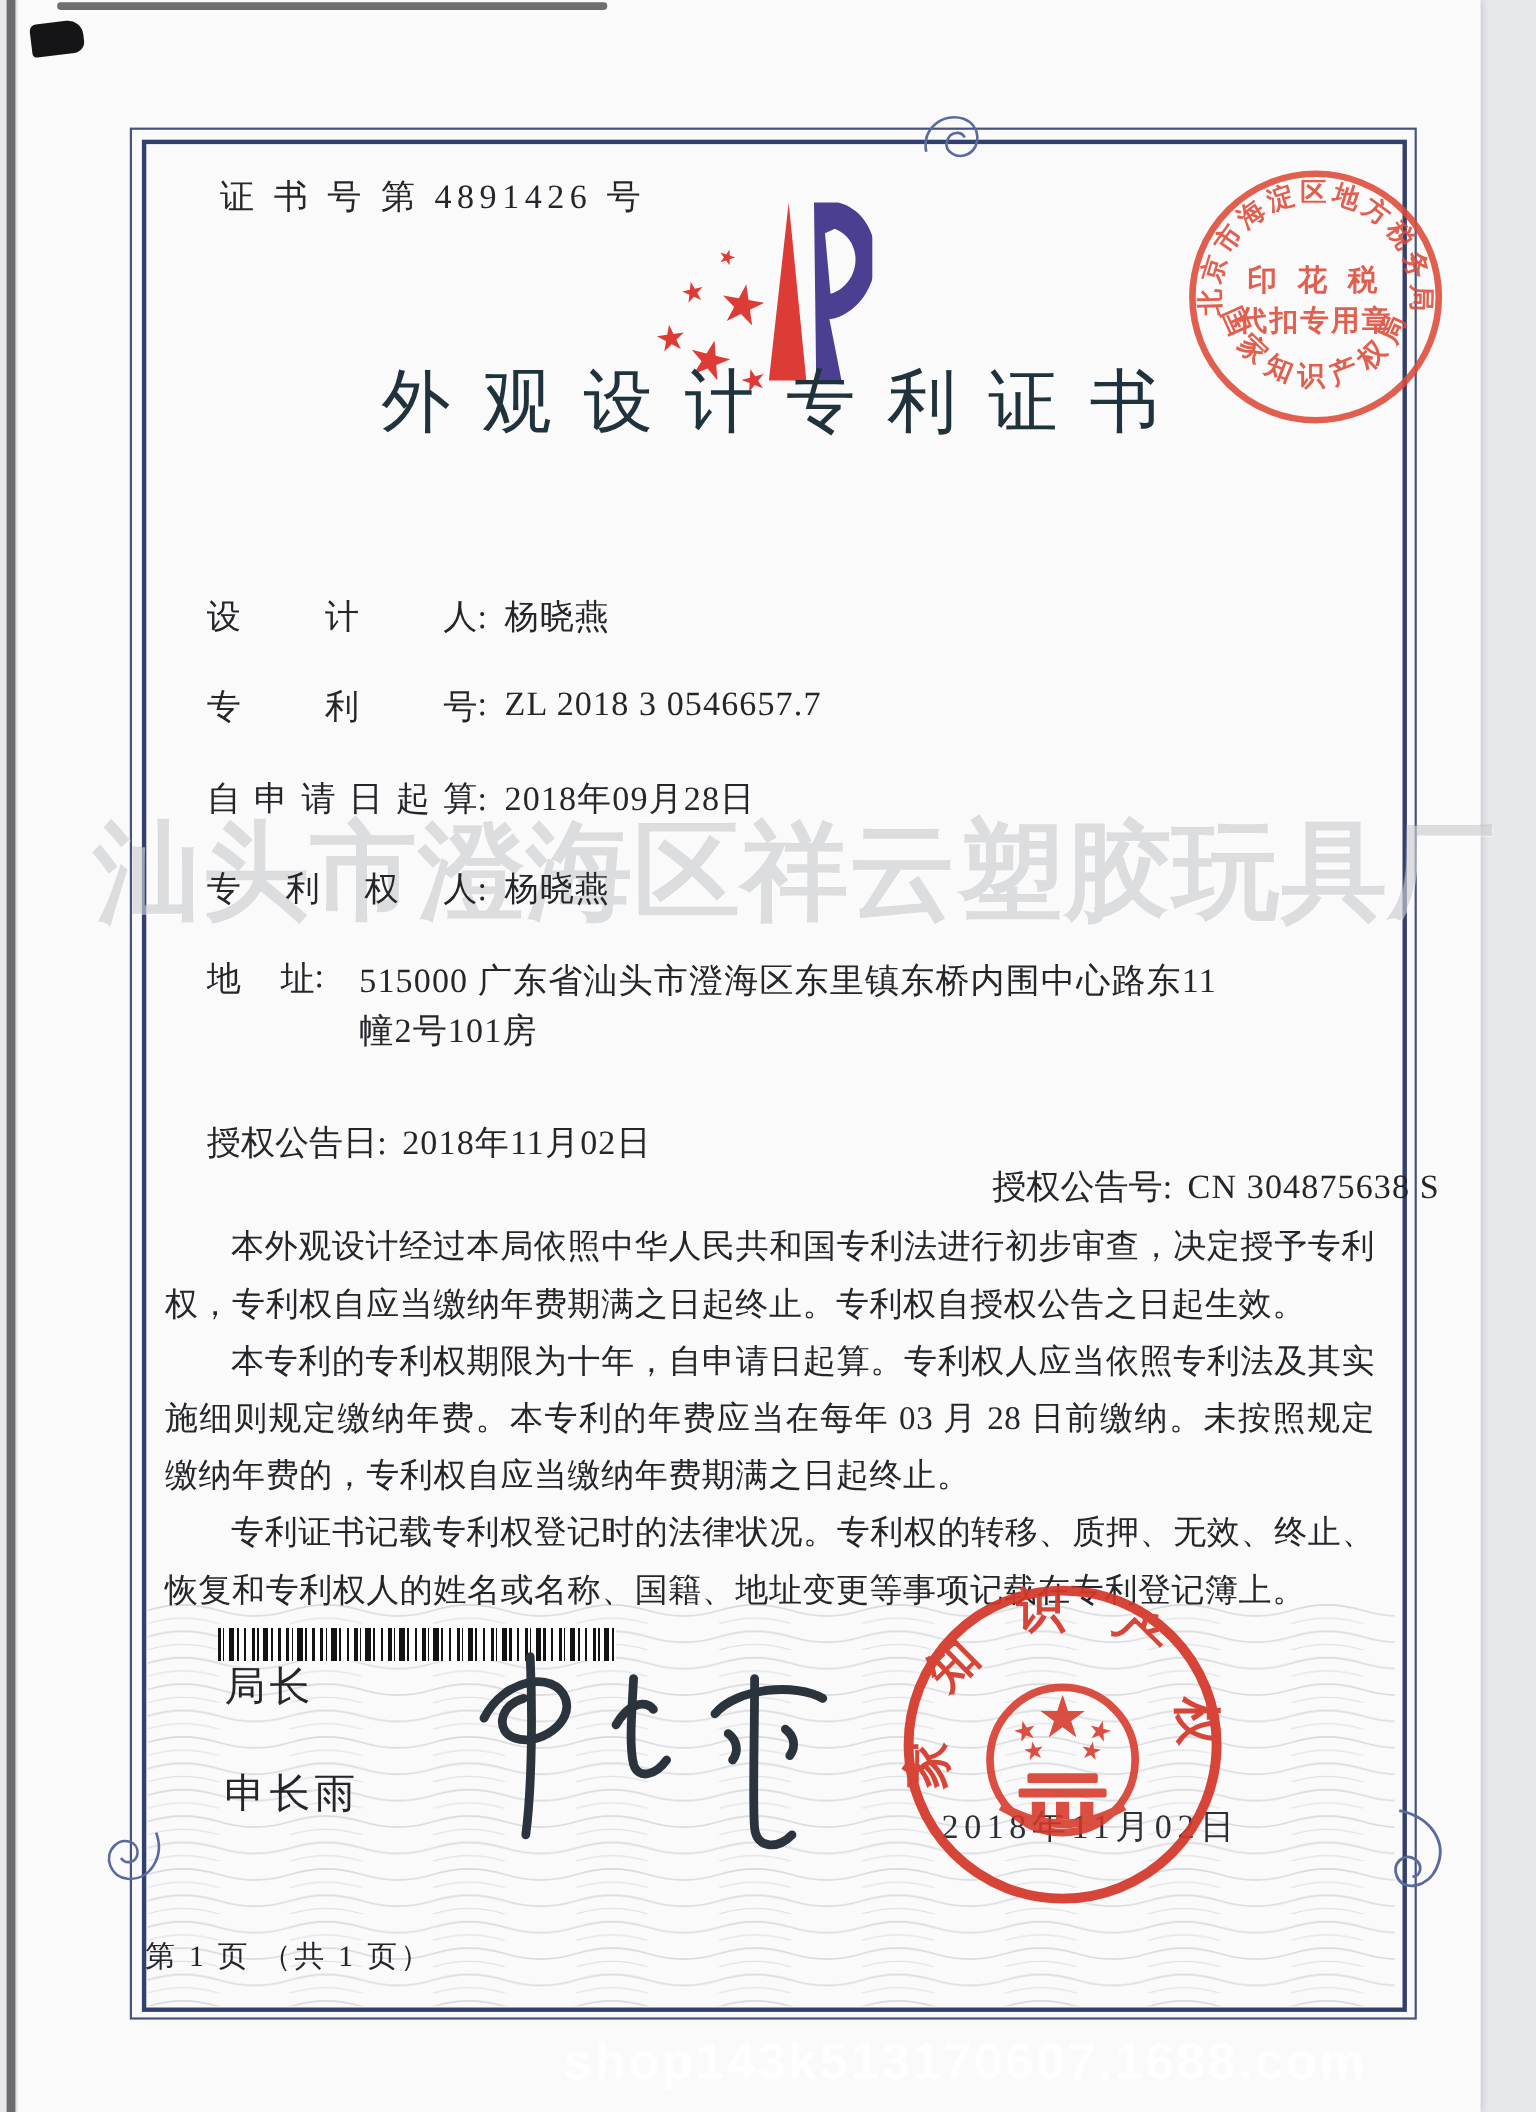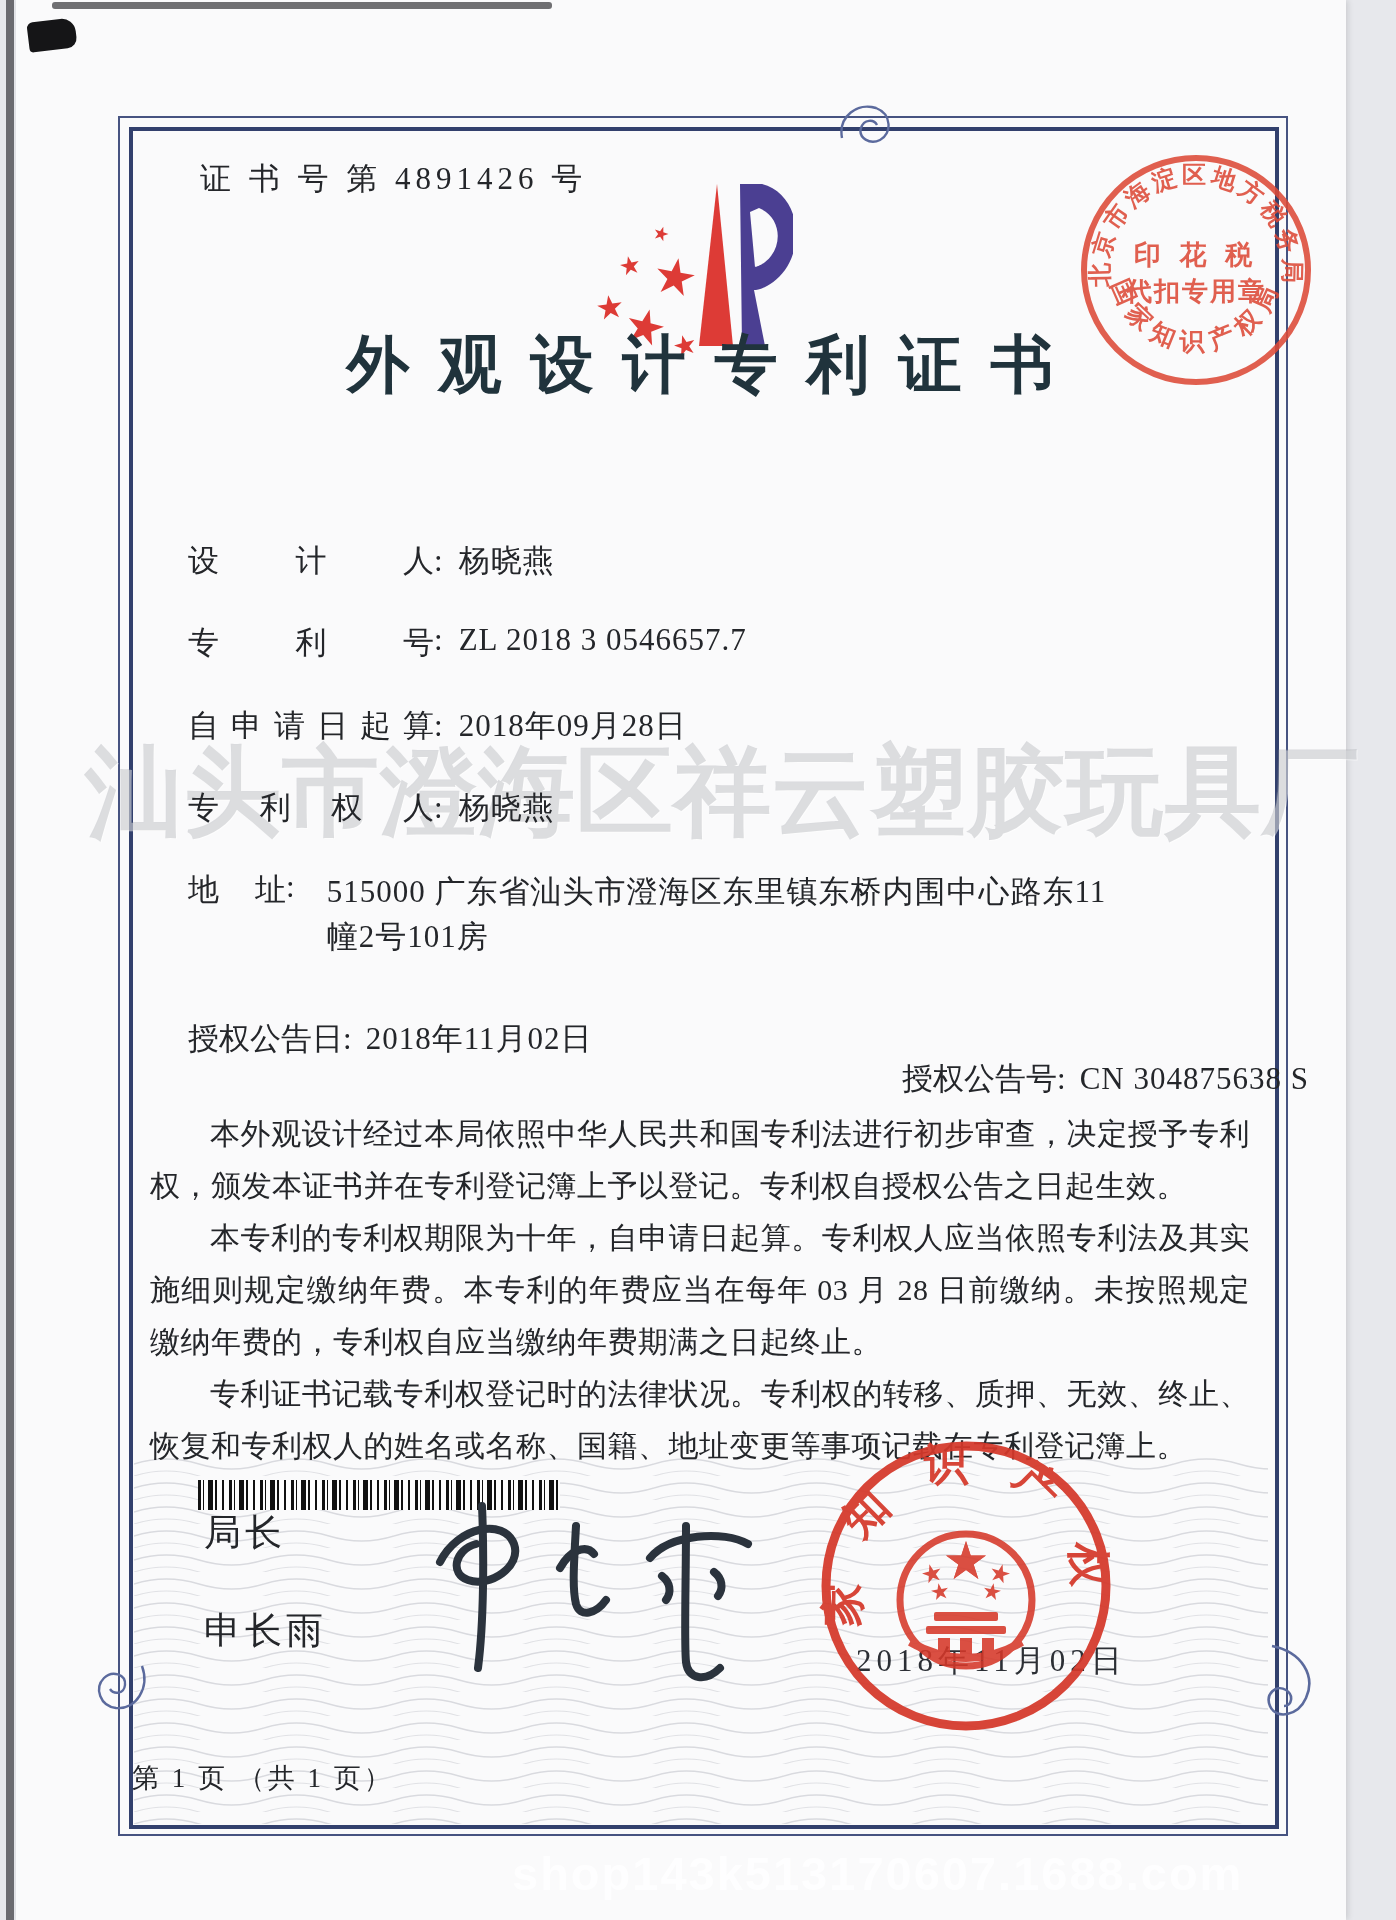--- a/index.html
+++ b/index.html
@@ -18,21 +18,21 @@
   .curl{position:absolute;z-index:2;}
   .wm-factory{position:absolute;left:86px;top:728px;width:1250px;z-index:1;
       font-size:97px;font-weight:bold;letter-spacing:1px;white-space:nowrap;
       color:rgba(145,150,156,.30);text-shadow:1px 1px 0 rgba(255,255,255,.5);}
   .wm-shop{position:absolute;left:512px;top:1846px;z-index:4;font-size:47px;font-weight:bold;
       color:rgba(255,255,255,.82);letter-spacing:2px;white-space:nowrap;
       font-family:"Liberation Sans","DejaVu Sans",sans-serif;}
   .certno{position:absolute;left:200px;top:158px;font-size:31px;letter-spacing:5px;z-index:2;}
   .logo{position:absolute;left:583px;top:176px;z-index:2;}
   .title{position:absolute;left:132px;top:322px;width:1136px;text-align:center;z-index:2;
-         font-size:63px;font-weight:bold;color:#20333c;letter-spacing:29px;text-indent:29px;}
+         font-size:63px;font-weight:normal;color:#20333c;letter-spacing:29px;text-indent:29px;}
   .frow{position:absolute;left:188px;font-size:31px;white-space:nowrap;z-index:2;color:#24262a;}
   .flabel{display:inline-block;width:246px;text-align:justify;text-align-last:justify;vertical-align:top;}
   .fcolon{display:inline-block;margin-right:16px;}
   .fvalue{letter-spacing:1px;}
   .addr{position:absolute;left:188px;top:869px;font-size:31px;z-index:2;}
   .alabel{display:inline-block;width:98px;text-align:justify;text-align-last:justify;vertical-align:top;}
   .avalue{display:inline-block;vertical-align:top;width:868px;line-height:45px;letter-spacing:1px;margin-left:16px;}
   .grant-left{position:absolute;left:188px;top:1002px;font-size:31px;z-index:2;white-space:nowrap;margin-top:16px;}
   .grant-right{position:absolute;left:902px;top:1058px;font-size:31px;z-index:2;white-space:nowrap;}
   .gcolon{margin-right:14px;}
@@ -121,21 +121,21 @@
     <span class="alabel">地址</span><span class="fcolon">:</span><span class="avalue"><span>515000 广东省汕头市澄海区东里镇东桥内围中心路东11</span><br><span>幢2号101房</span></span>
   </div>
 
   <div class="grant-left">
     <span>授权公告日</span><span class="gcolon">:</span><span class="fvalue">2018年11月02日</span>
   </div>
   <div class="grant-right">
     <span>授权公告号</span><span class="gcolon">:</span><span class="fvalue">CN 304875638 S</span>
   </div>
 
-  <p class="para" style="top:1108px">本外观设计经过本局依照中华人民共和国专利法进行初步审查，决定授予专利权，颁发本证书并在专利登记簿上予以登记。专利权自授权公告之日起生效。</p>
+  <p class="para" style="top:1108px">本外观设计经过本局依照中华人民共和国专利法进行初步审查，决定授予专利权，专利权自应当缴纳年费期满之日起终止。专利权自授权公告之日起生效。</p>
   <p class="para" style="top:1212px">本专利的专利权期限为十年，自申请日起算。专利权人应当依照专利法及其实施细则规定缴纳年费。本专利的年费应当在每年 03 月 28 日前缴纳。未按照规定缴纳年费的，专利权自应当缴纳年费期满之日起终止。</p>
   <p class="para" style="top:1368px">专利证书记载专利权登记时的法律状况。专利权的转移、质押、无效、终止、恢复和专利权人的姓名或名称、国籍、地址变更等事项记载在专利登记簿上。</p>
 
   <div class="barcode"></div>
 
   <div class="signer-title">局长</div>
   <div class="signer-name">申长雨</div>
 
   <svg class="signature" width="350" height="210" viewBox="0 0 350 210">
     <g fill="none" stroke="#2b333d" stroke-width="8" stroke-linecap="round">

